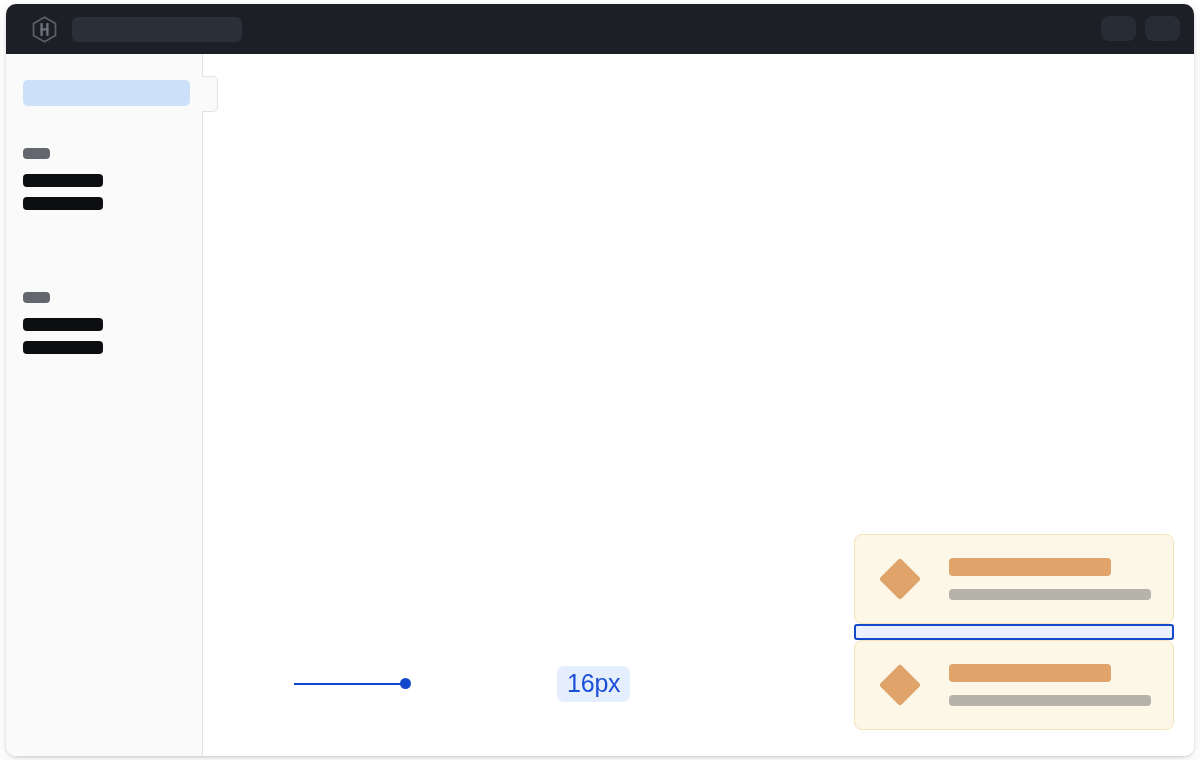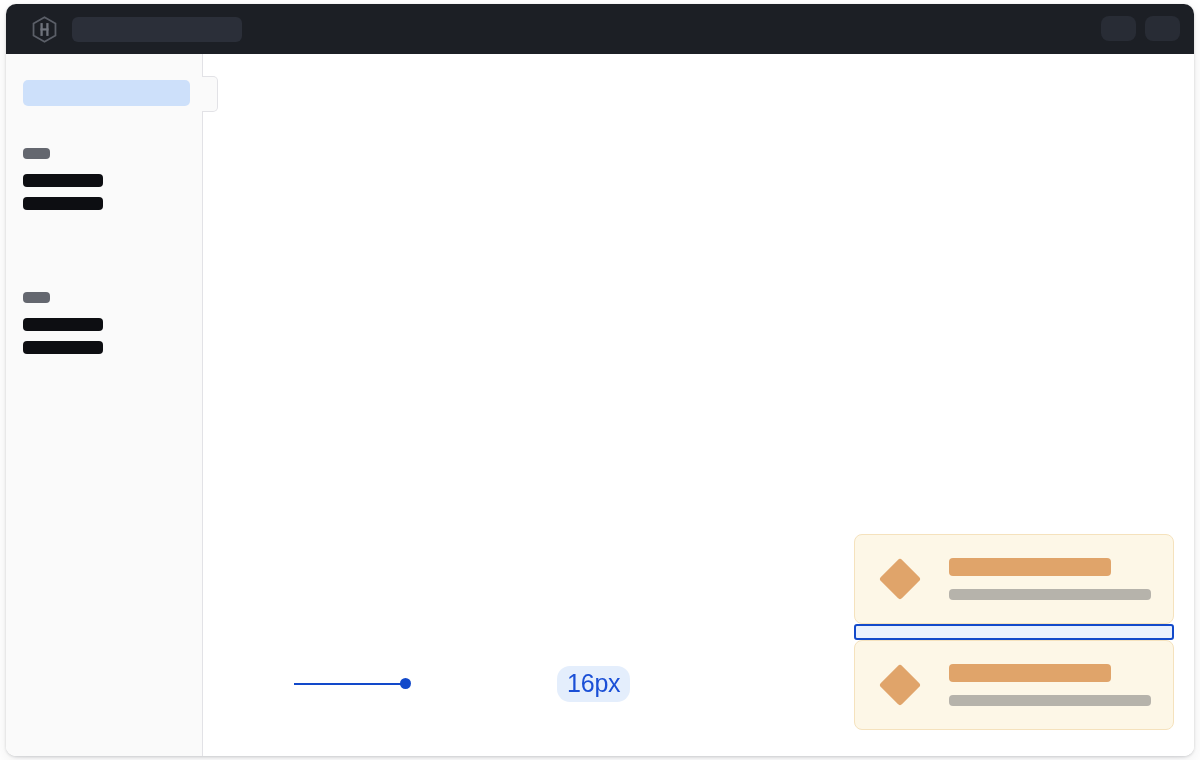--- a/index.html
+++ b/index.html
@@ -239,21 +239,21 @@
   }
 
   .measure-badge {
     position: absolute;
     left: 551px;
     top: 612px;
     min-width: 60px;
     padding: 4px 10px 6px 10px;
     background: #e4eefc;
     color: #1a4fd6;
-    border-radius: 13px;
+    border-radius: 7px;
     font-size: 25px;
     line-height: 26px;
     letter-spacing: -0.2px;
     font-family: "Liberation Sans", sans-serif;
     text-align: right;
     z-index: 6;
     box-sizing: border-box;
   }
 </style>
 </head>

